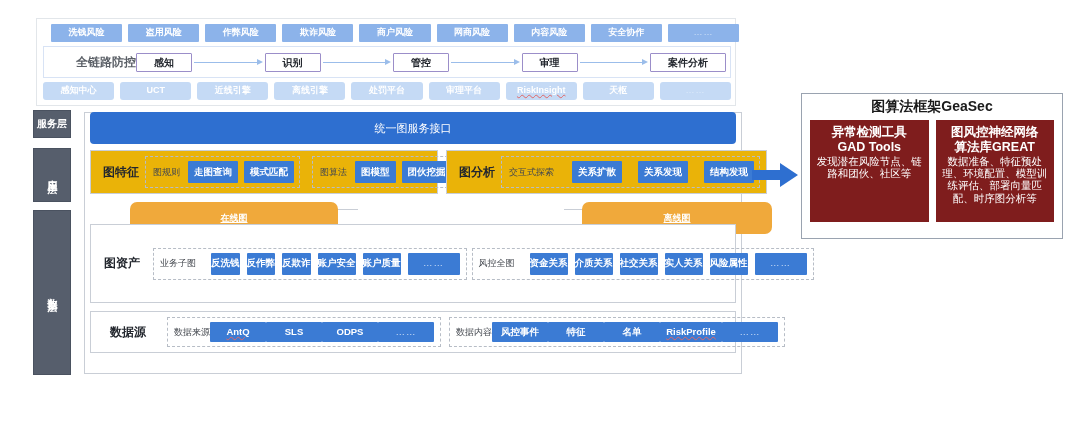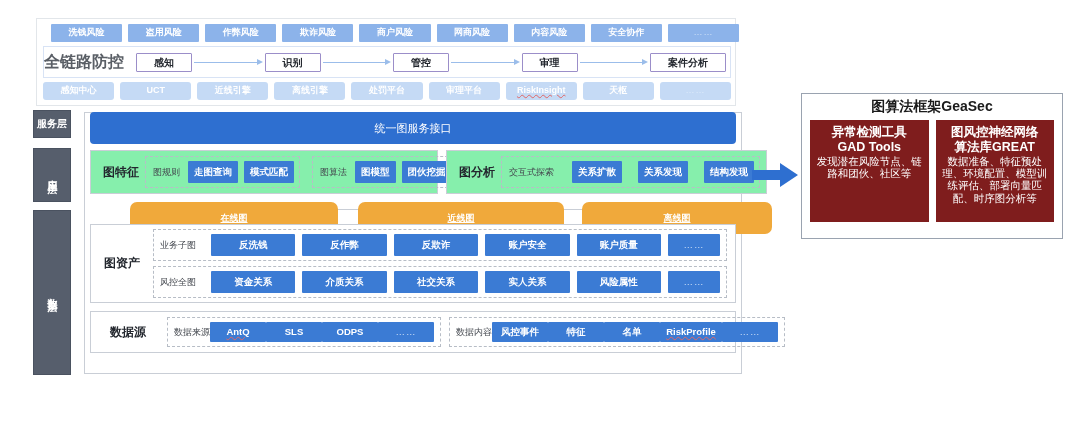--- a/index.html
+++ b/index.html
@@ -77,24 +77,24 @@
     height: 32px;
     border: 1px solid #d8e3f5;
     box-sizing: border-box;
     display: flex;
     align-items: center;
     background: #ffffff;
   }
   .flow-title {
     width: 92px;
     flex: none;
-    font-size: 16px;
+    font-size: 12px;
     font-weight: bold;
     color: #5a5f66;
-    text-align: left;
+    text-align: right;
   }
   .flow-steps {
     flex: 1;
     display: flex;
     align-items: center;
     padding-right: 4px;
   }
   .flow-node {
     flex: none;
     height: 19px;
@@ -214,21 +214,21 @@
     position: absolute;
     left: 90px;
     top: 150px;
     width: 646px;
     height: 44px;
     display: flex;
     gap: 8px;
   }
   .cap-group {
     border: 1px solid #c9ced6;
-    background: #86efac;
+    background: #eab308;
     box-sizing: border-box;
     display: flex;
     align-items: center;
     padding: 0 6px;
   }
   .cap-group.g1 { width: 348px; }
   .cap-group.g2 { flex: 1; }
   .cap-title {
     font-size: 12px;
     font-weight: bold;
@@ -314,21 +314,21 @@
     width: 62px;
     flex: none;
     font-size: 12px;
     font-weight: bold;
     color: #23272e;
     text-align: center;
   }
   .asset-rows {
     flex: 1;
     display: flex;
-    flex-direction: column;
+    flex-direction: row;
     gap: 5px;
     padding-right: 8px;
   }
   .asset-row {
     display: flex;
     align-items: center;
     gap: 7px;
     border: 1px dashed #b7bdc6;
     padding: 4px 6px;
     box-sizing: border-box;
@@ -618,23 +618,20 @@
     </div>
 
   </div>
 
   <div class="mode-row">
     <div class="mode-link" id="modelink-0"></div>
     <div class="mode-link" id="modelink-1"></div>
     <div class="mode-bar" id="mode-0">
         <span>在线图</span>
       </div>
-    <div class="mode-bar" id="mode-1">
-        <span>近线图</span>
-      </div>
     <div class="mode-bar" id="mode-2">
         <span>离线图</span>
       </div>
   </div>
 
   <div class="asset-block">
     <div class="asset-title">图资产</div>
     <div class="asset-rows">
 
       <div class="asset-row">

